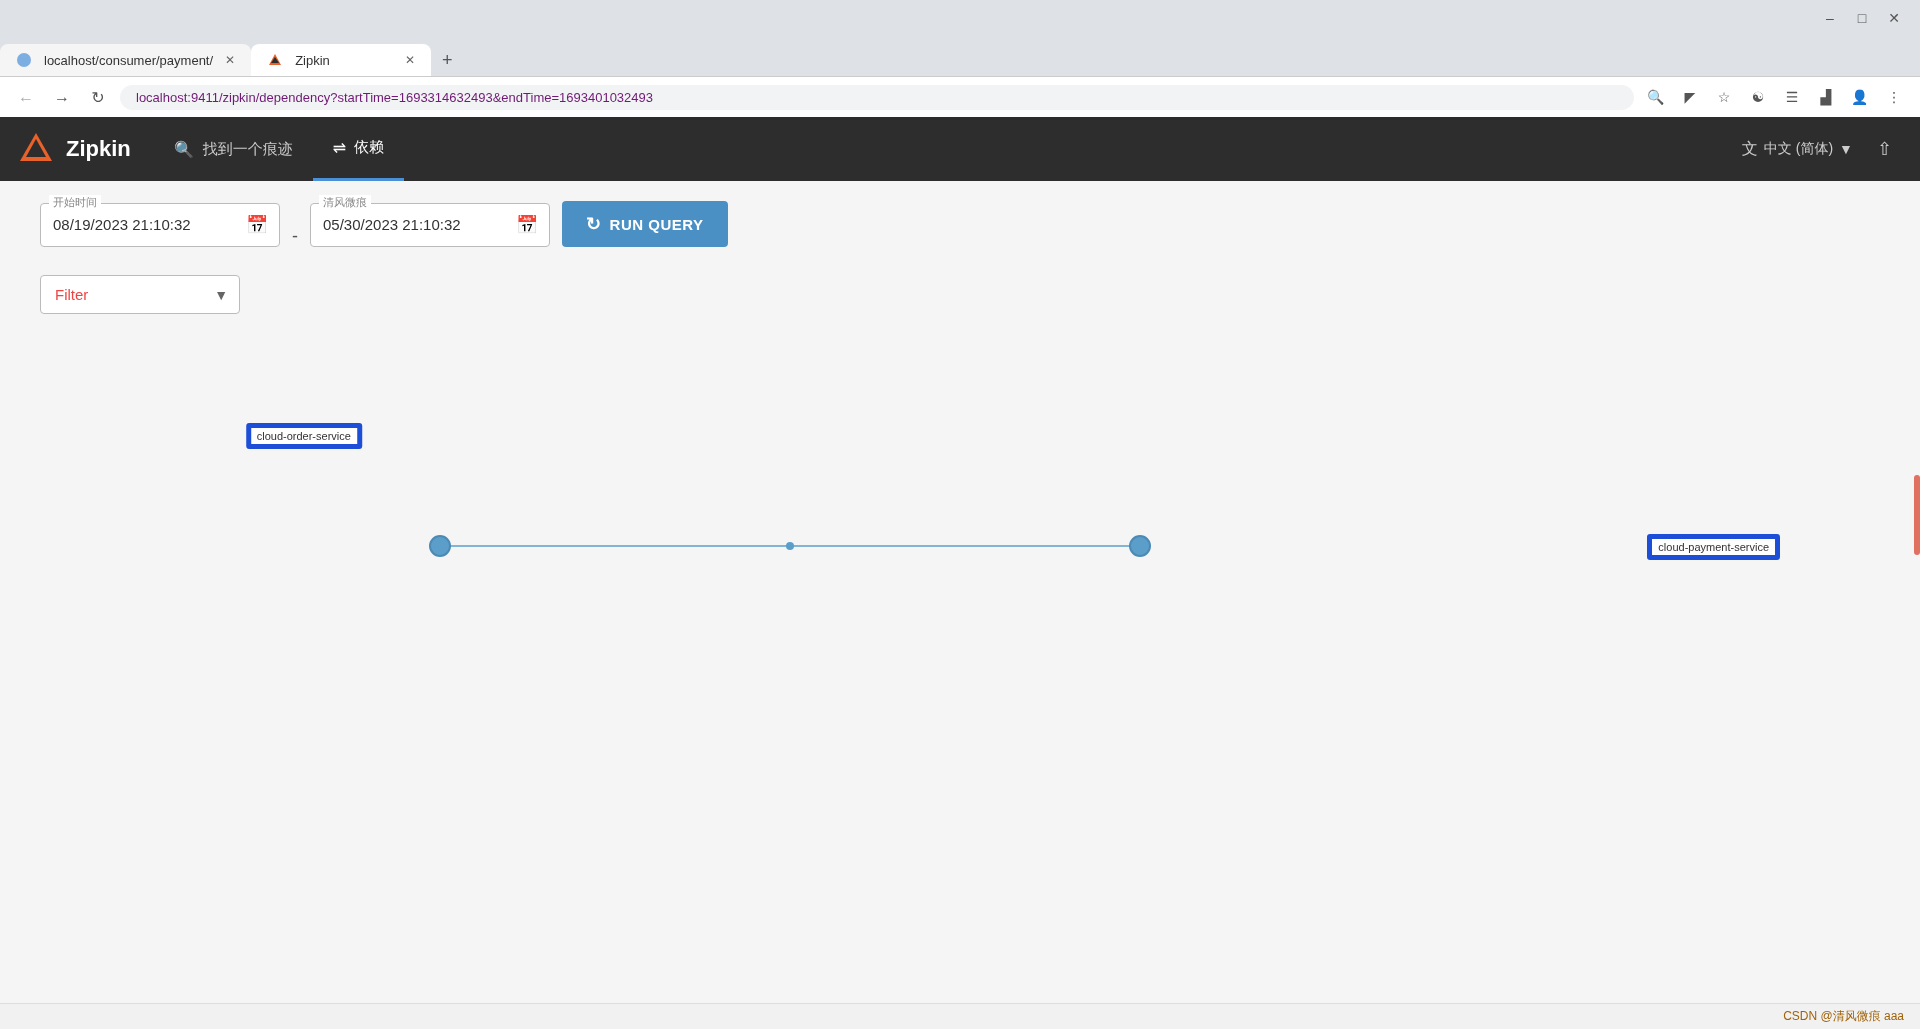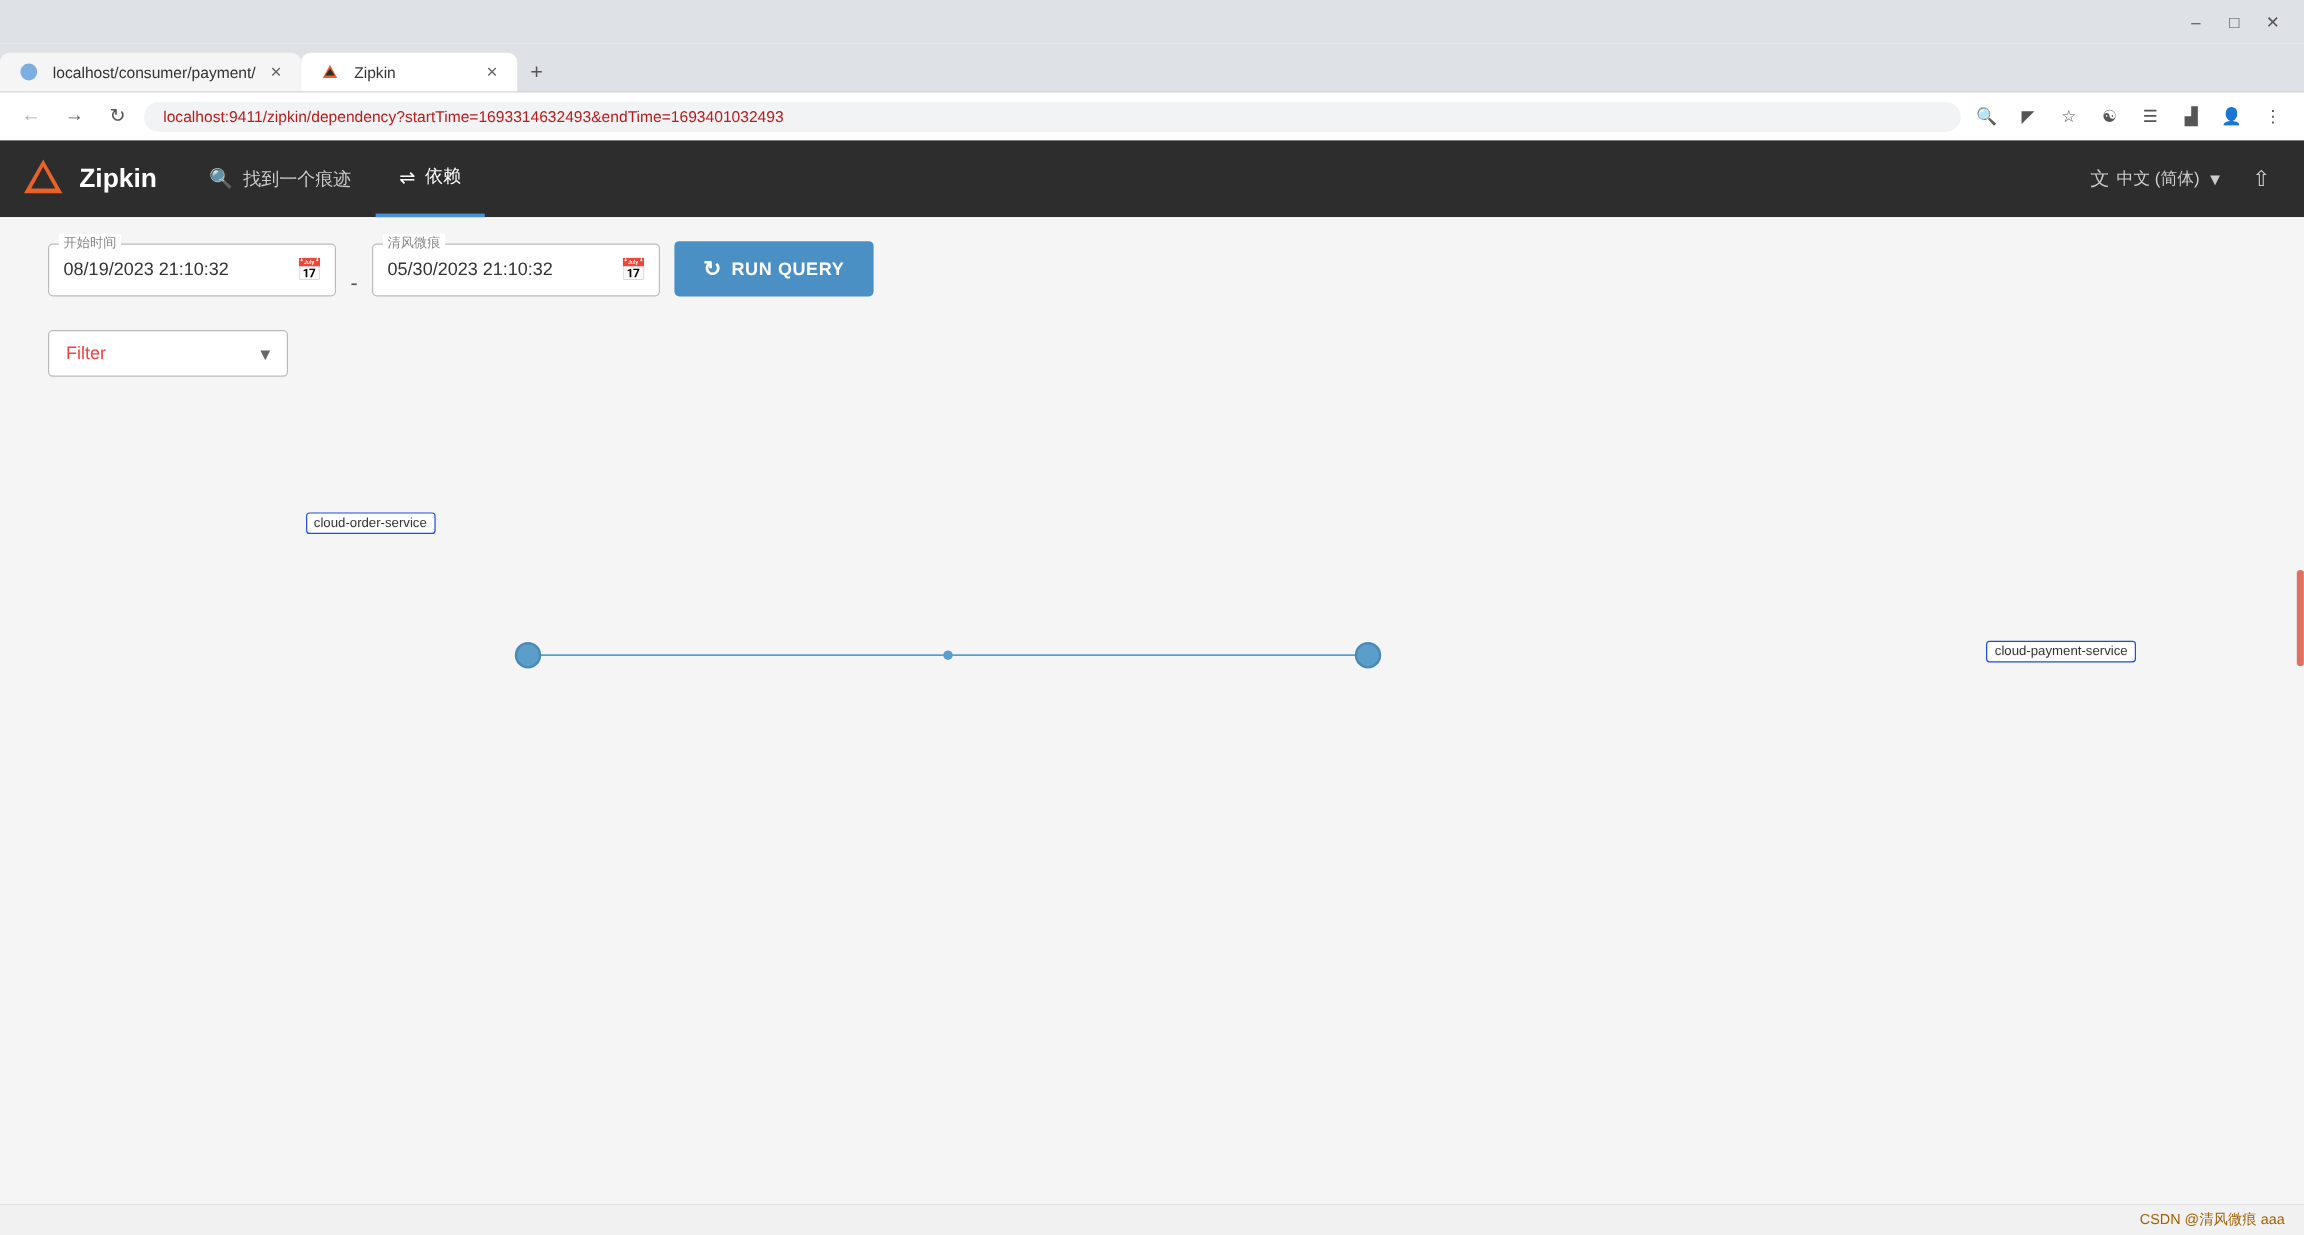--- a/index.html
+++ b/index.html
@@ -66,21 +66,21 @@
       border-radius: 50%;
     }
     .nav-btn.disabled { color: #aaa; cursor: default; }
     .address-input {
       flex: 1;
       background: #f1f3f4;
       border: none;
       border-radius: 20px;
       padding: 5px 16px;
       font-size: 13px;
-      color: #b91c1c;
+      color: #701a75;
       outline: none;
     }
     .browser-actions {
       display: flex;
       gap: 6px;
       align-items: center;
     }
     .browser-action-btn {
       width: 28px;
       height: 28px;
@@ -285,21 +285,21 @@
       width: 100%;
       height: 400px;
       background: #f5f5f5;
     }
     .graph-svg {
       width: 100%;
       height: 100%;
     }
     .service-label {
       background: rgba(255,255,255,0.9);
-      border: 1px solid #1d4ed8;
+      border: 5px solid #1d4ed8;
       border-radius: 3px;
       padding: 2px 6px;
       font-size: 11px;
       color: #333;
       white-space: nowrap;
     }
 
     
     .scrollbar-hint {
       position: fixed;

